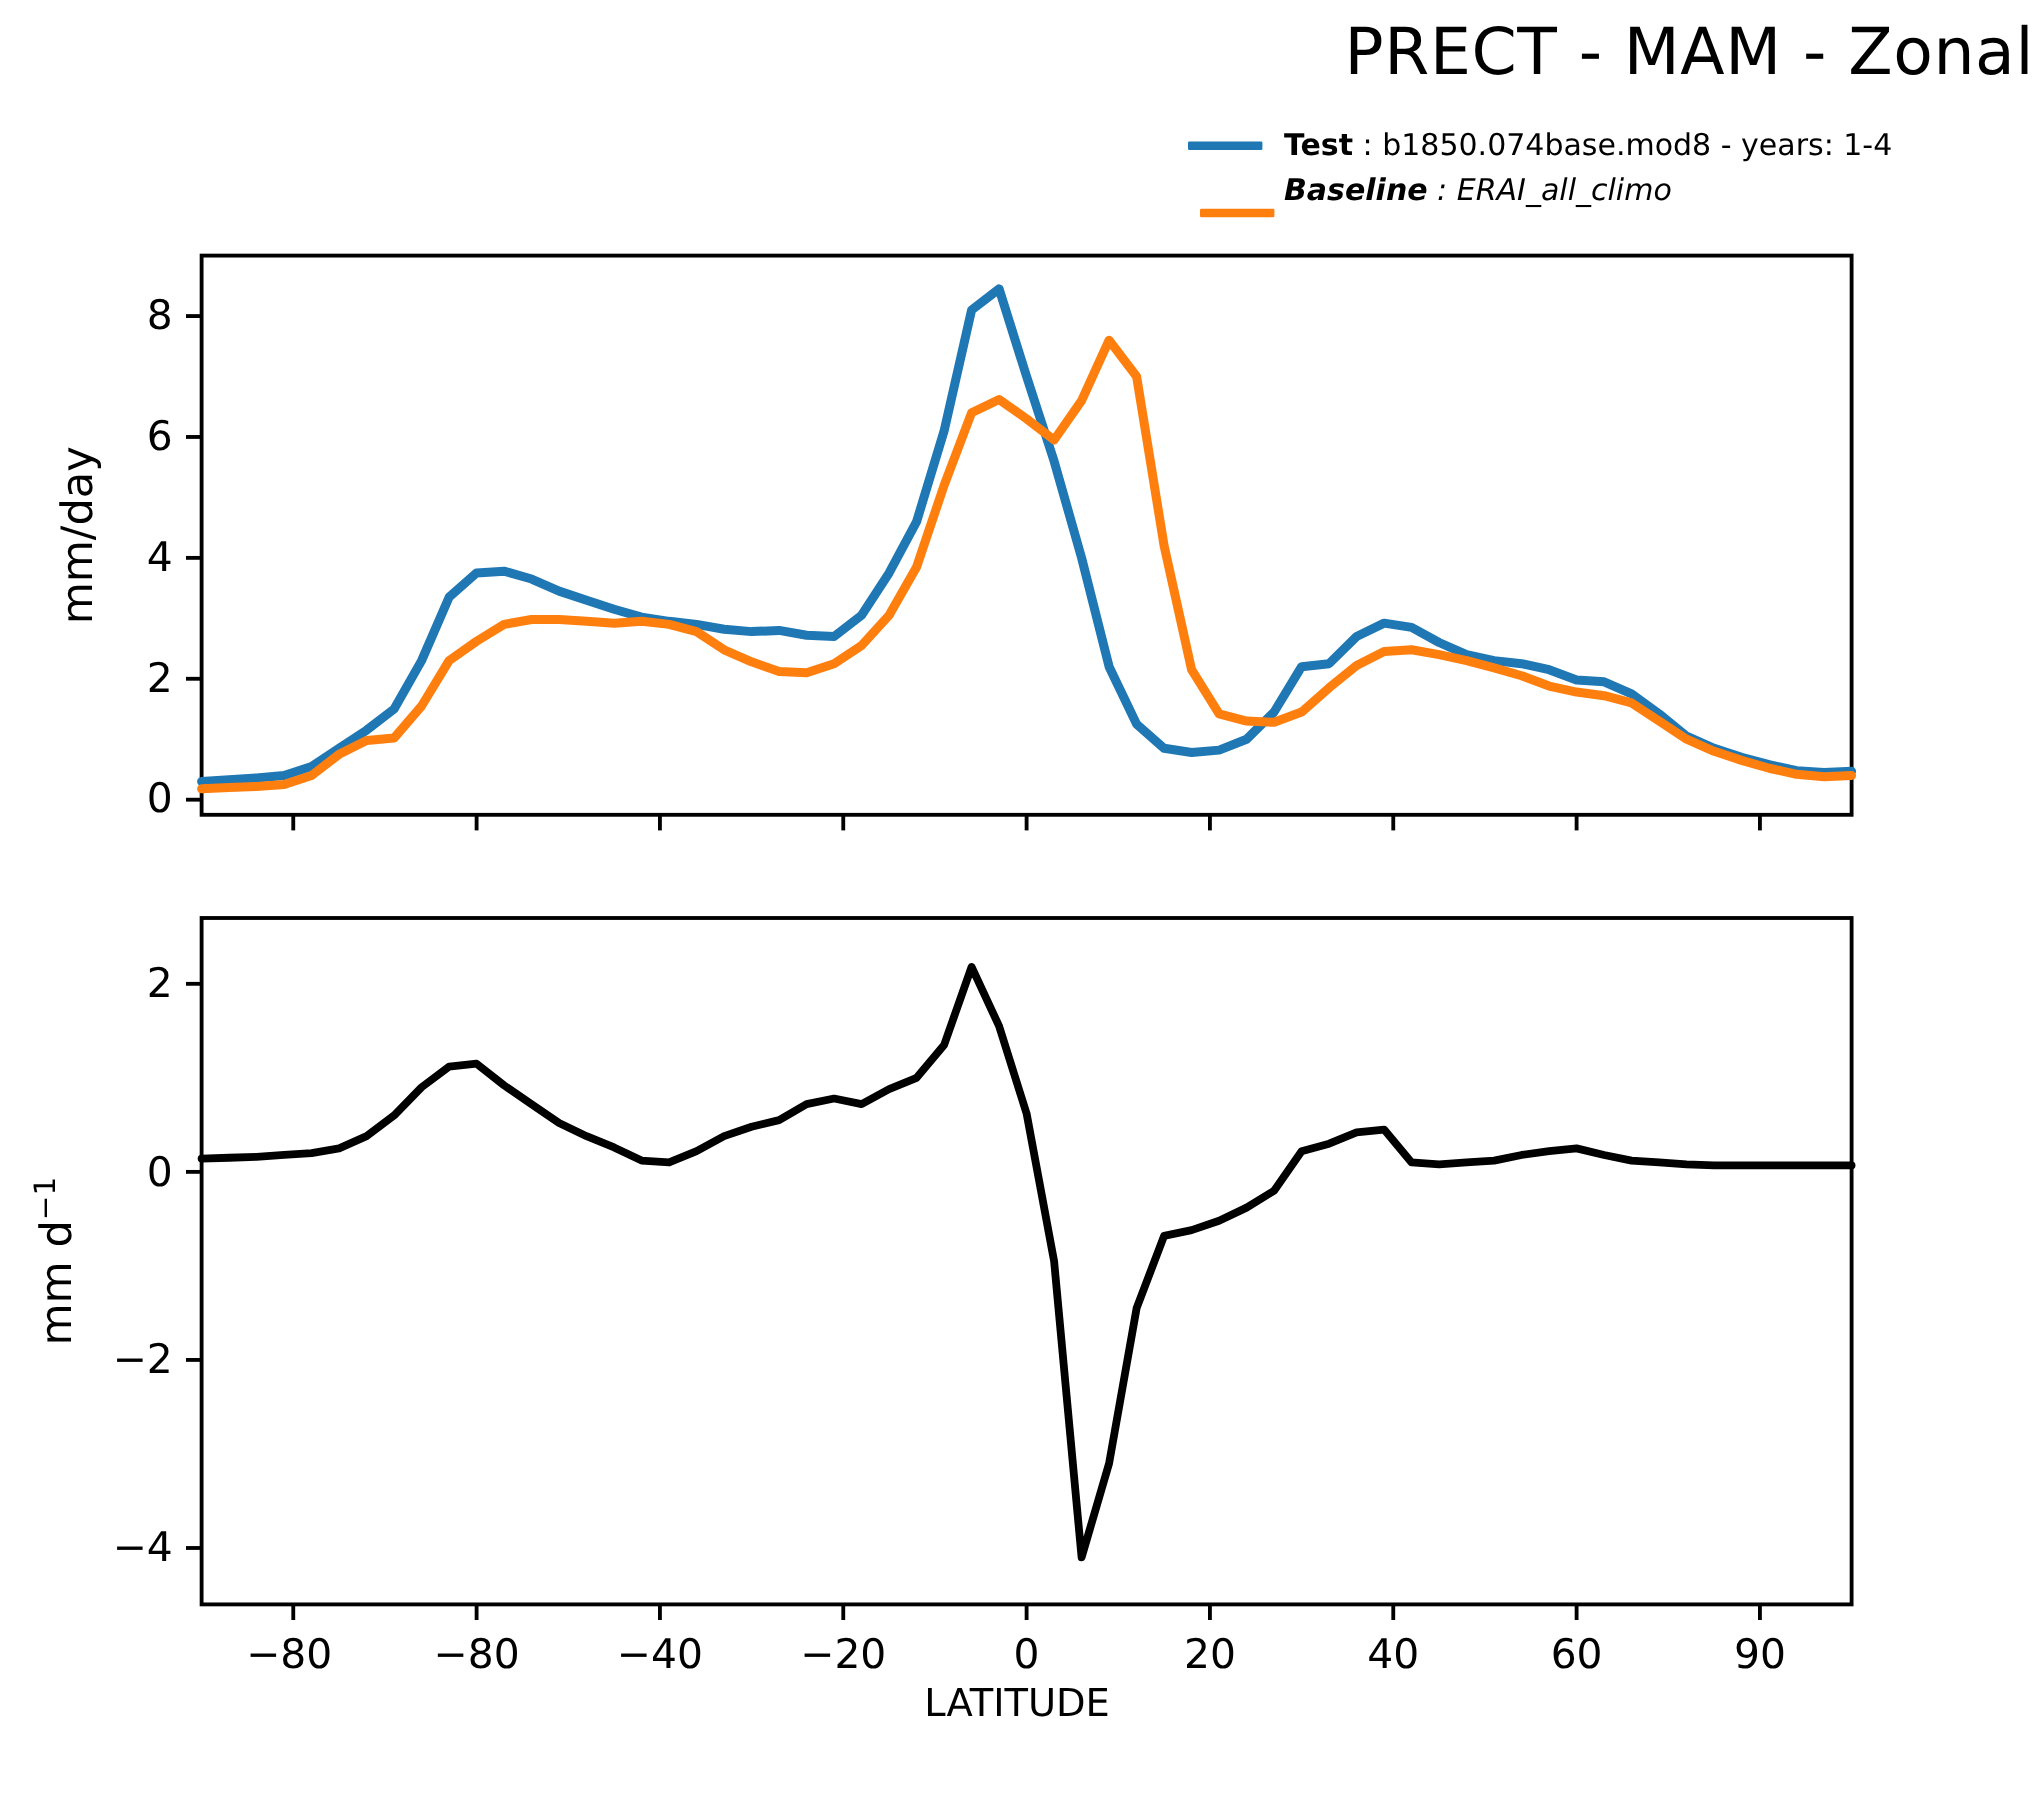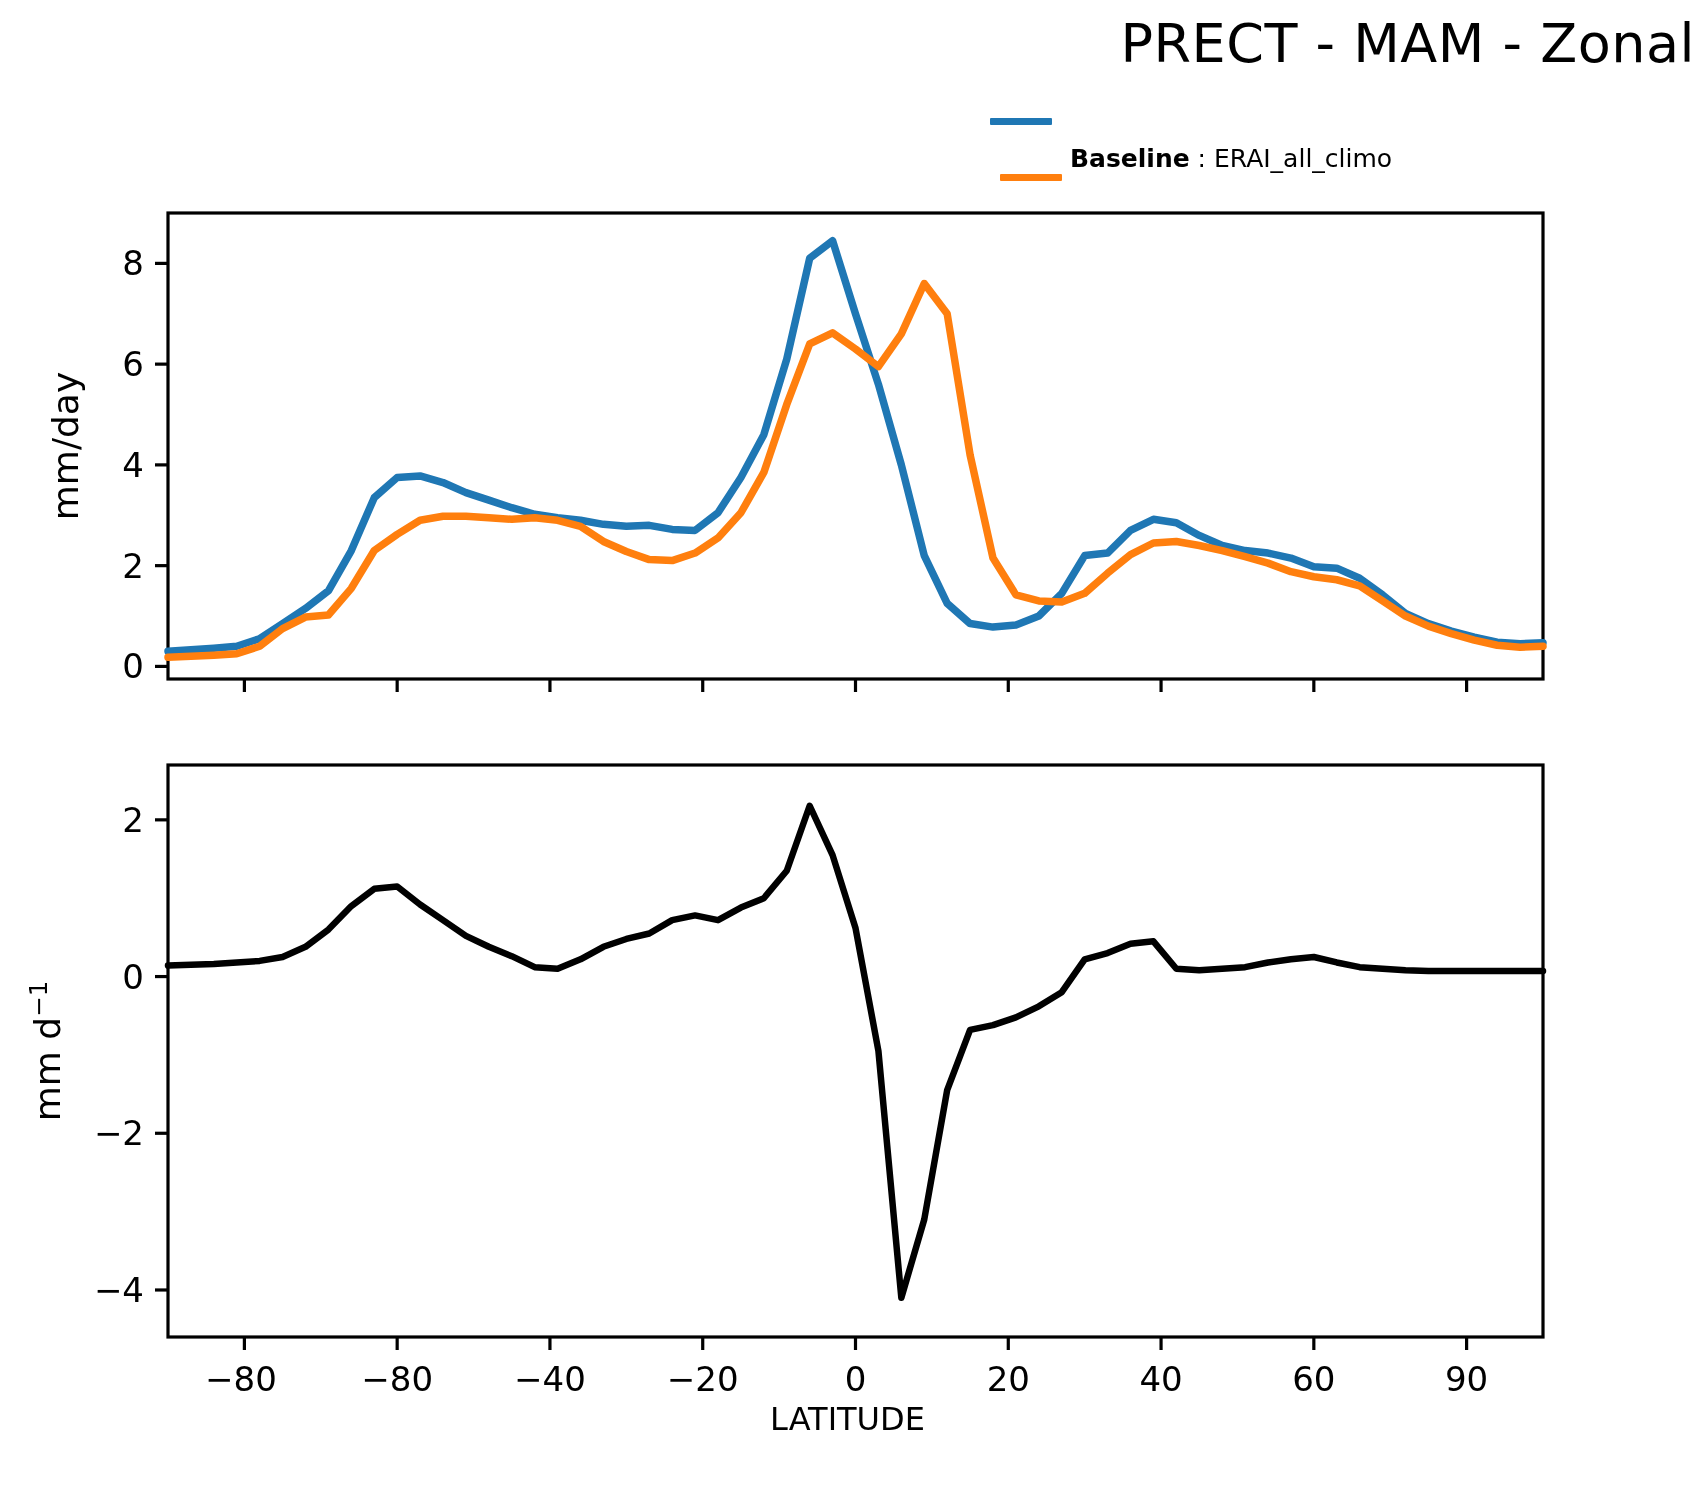--- a/index.html
+++ b/index.html
@@ -59,20 +59,21 @@
     line-height: 28px;
   }
   .legend-text b {
     font-weight: 700;
   }
   .legend-stack {
     position: absolute;
     left: 1070px;
     top: 145px;
     width: 560px;
+    font-style: italic;
   }
   .legend-stack .legend-text { display: block; }
   .subplot-title {
     position: absolute;
     font-size: 36px;
     font-weight: 700;
     font-family: "DejaVu Sans", sans-serif;
     left: 178px;
     top: 755px;
     letter-spacing: 0.4px;
@@ -116,20 +117,21 @@
 </head>
 <body>
 
 <div id="figure">
 
   <div class="fig-title">PRECT - MAM - Zonal</div>
 
   <div class="legend">
     <div class="legend-row">
       <span class="legend-swatch" style="background:#1f77b4"></span>
+      <span class="legend-text"><b>Test</b><span> : </span><span>b1850.074base.mod8 - years: 1-4</span></span>
     </div>
   </div>
 
   <div class="legend-stack">
     <span class="legend-text"><b>Baseline</b><span> : </span><span>ERAI_all_climo</span></span>
   </div>
 
   <div style="position:absolute;left:1000px;top:174px;width:62px;height:7px;background:#ff7f0e;border-radius:1px"></div>
 
 

